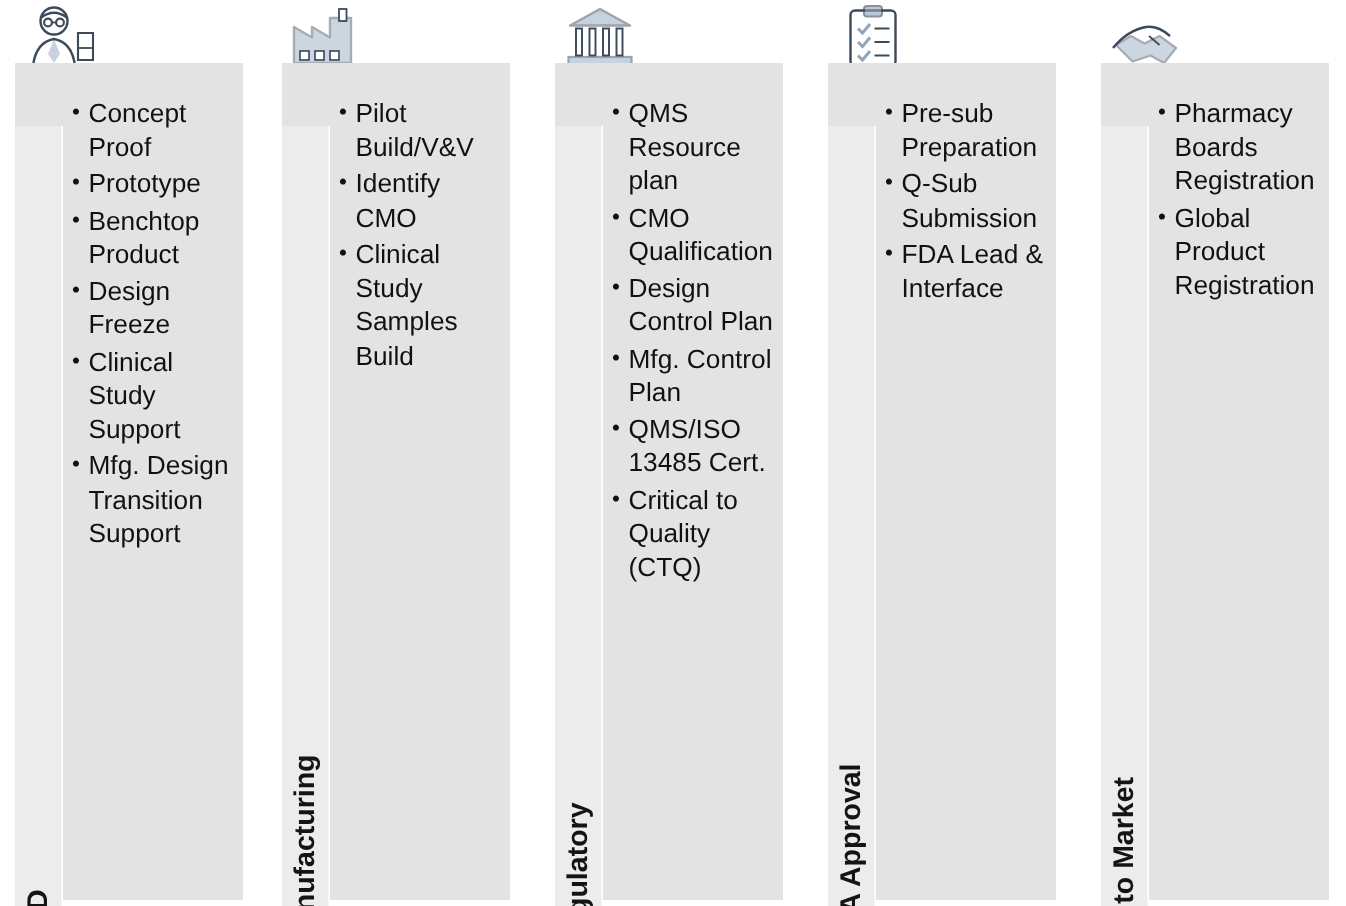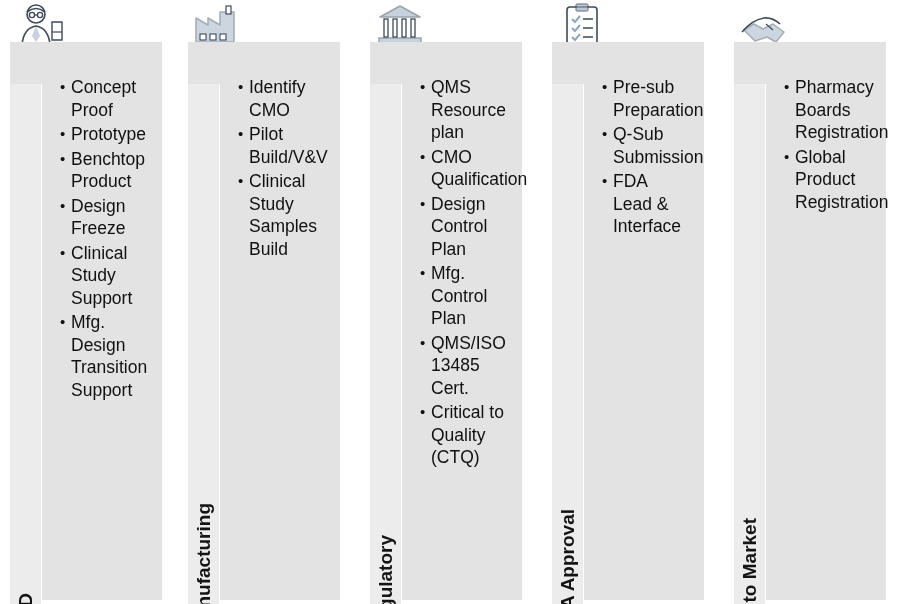--- a/index.html
+++ b/index.html
@@ -54,21 +54,21 @@
     writing-mode: vertical-rl;
     transform: rotate(180deg);
     white-space: nowrap;
     line-height: 32px;
   }
   .bullets {
     position: absolute;
     left: 38px;
     right: 4px;
     top: 22px;
-    margin: 12px;
+    margin: 0;
     padding: 0;
     list-style: none;
   }
   .bullets li {
     position: relative;
     padding-left: 11px;
     font-size: 17.5px;
     line-height: 22.5px;
     color: #111111;
     margin-bottom: 2px;
@@ -130,22 +130,22 @@
         <rect x="10" y="32" width="6" height="6" fill="#ffffff" stroke="#3c4a5a" stroke-width="1.1"></rect>
         <rect x="20" y="32" width="6" height="6" fill="#ffffff" stroke="#3c4a5a" stroke-width="1.1"></rect>
         <rect x="30" y="32" width="6" height="6" fill="#ffffff" stroke="#3c4a5a" stroke-width="1.1"></rect>
       </svg>
       </div>
       <div class="col-body">
         <div class="col-label-strip">
           <div class="col-label">Manufacturing</div>
         </div>
         <ul class="bullets">
+          <li>Pilot Build/V&amp;V</li>
           <li>Identify CMO</li>
-          <li>Pilot Build/V&amp;V</li>
           <li>Clinical Study Samples Build</li>
         </ul>
       </div>
     </div>
     <div class="column" style="left: 370px; width: 152px;">
       <div class="icon" style="left: 2px;">
         <svg viewBox="0 0 56 44" width="56" height="44">
         <path d="M28 4 L48 15 H8 z" fill="#8fa6bd" opacity="0.5" stroke="#3c4a5a" stroke-width="1.6" stroke-linejoin="round"></path>
         <rect x="12" y="17" width="4" height="18" fill="#ffffff" stroke="#3c4a5a" stroke-width="1.3"></rect>
         <rect x="21" y="17" width="4" height="18" fill="#ffffff" stroke="#3c4a5a" stroke-width="1.3"></rect>

